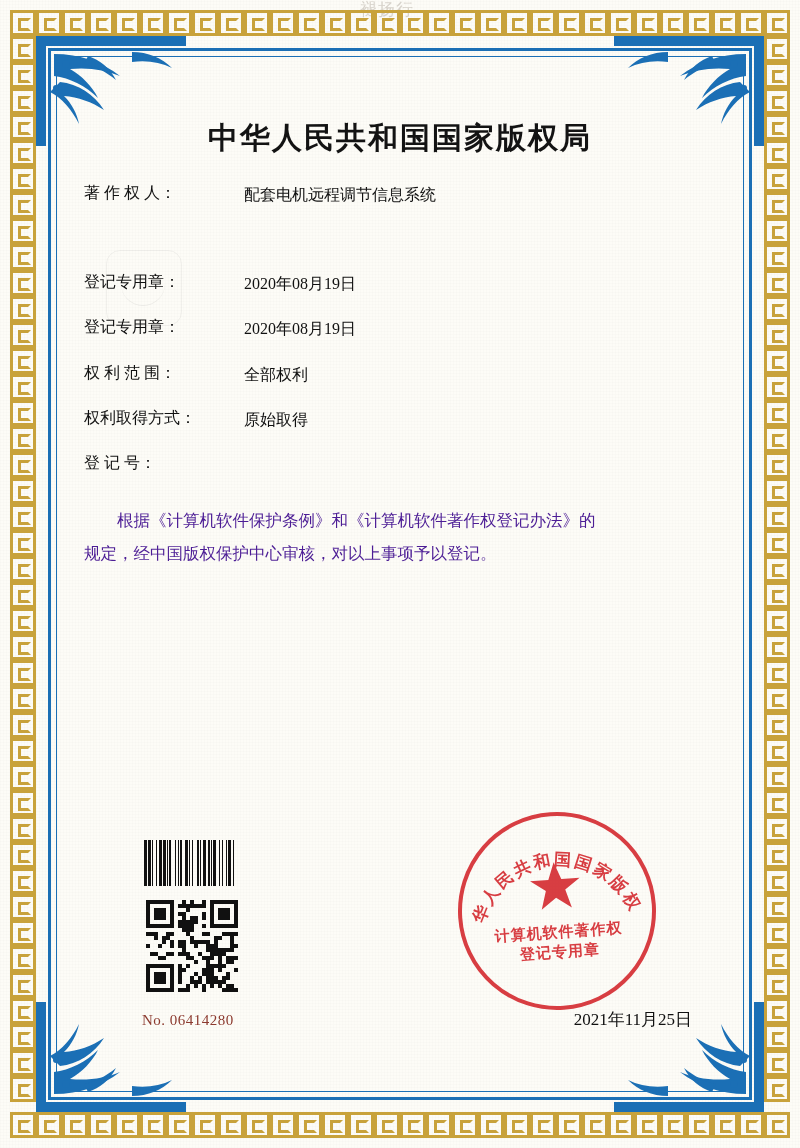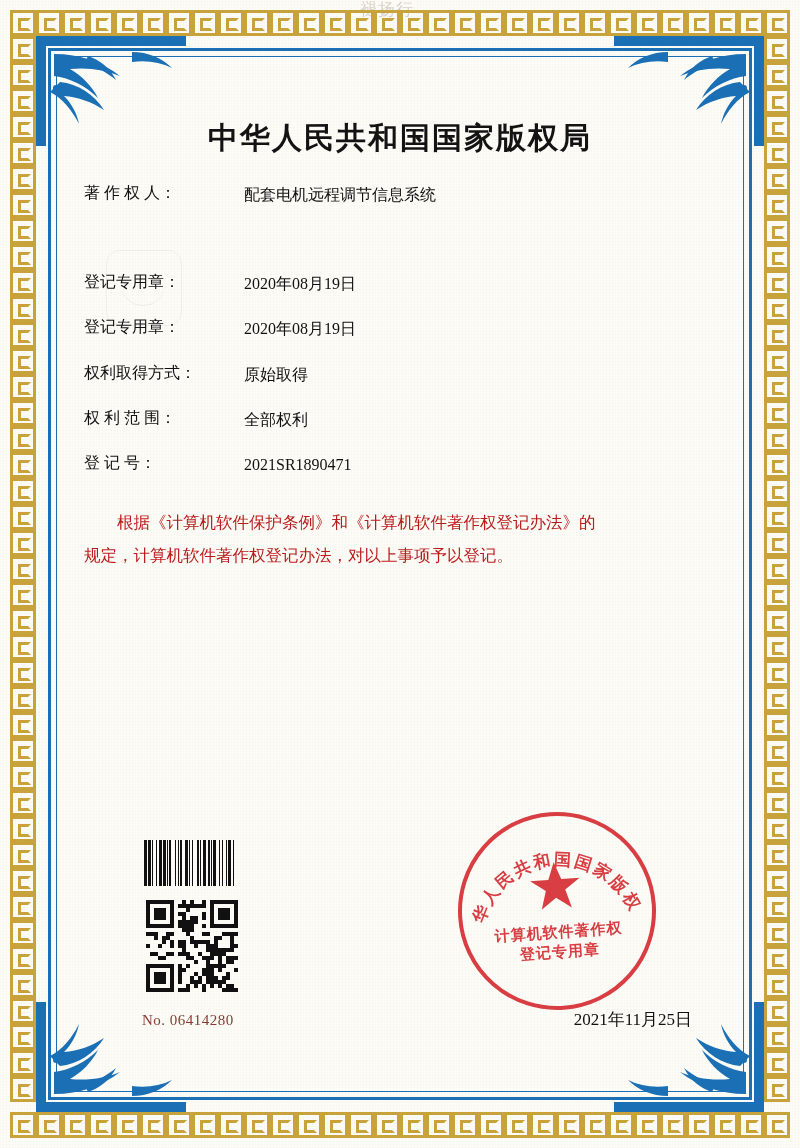--- a/index.html
+++ b/index.html
@@ -188,21 +188,21 @@
     flex: 1;
     line-height: 1.45;
     white-space: pre-line;
   }
 
   .gap-big { height: 24px; }
 
   .statement {
     margin-top: 30px;
     font-size: 16.5px;
-    color: #b91c1c;
+    color: #4c1d95;
     line-height: 2.0;
   }
   .statement .line1 { text-indent: 2em; }
   .statement .line2 { }
 
   
   .barcode {
     position: absolute;
     left: 60px;
     top: 740px;
@@ -512,36 +512,35 @@
 
       <div class="field" style="margin-top:20px">
         <div class="flabel">登记专用章：</div>
         <div class="fvalue">2020年08月19日</div>
       </div>
       <div class="field" style="margin-top:20px">
         <div class="flabel">登记专用章：</div>
         <div class="fvalue">2020年08月19日</div>
       </div>
       <div class="field" style="margin-top:20px">
+        <div class="flabel">权 利 范 围：</div>
+        <div class="fvalue">全部权利</div>
+      </div>
+      <div class="field" style="margin-top:20px">
         <div class="flabel">权利取得方式：</div>
         <div class="fvalue">原始取得</div>
       </div>
       <div class="field" style="margin-top:20px">
-        <div class="flabel">权 利 范 围：</div>
-        <div class="fvalue">全部权利</div>
-      </div>
-      <div class="field" style="margin-top:20px">
         <div class="flabel">登 记 号：</div>
-        <div class="fvalue">2021SR1890471</div>
       </div>
     </div>
 
     <div class="statement">
       <div class="line1">根据《计算机软件保护条例》和《计算机软件著作权登记办法》的</div>
-      <div class="line2">规定，计算机软件著作权登记办法，对以上事项予以登记。</div>
+      <div class="line2">规定，经中国版权保护中心审核，对以上事项予以登记。</div>
     </div>
 
     <div class="barcode" id="barcode">
         <i style="width: 3.3px; background: rgb(17, 17, 17);"></i>
         <i style="width: 1.1px; background: transparent;"></i>
         <i style="width: 2.2px; background: rgb(17, 17, 17);"></i>
         <i style="width: 1.1px; background: transparent;"></i>
         <i style="width: 1.1px; background: rgb(17, 17, 17);"></i>
         <i style="width: 3.3px; background: transparent;"></i>
         <i style="width: 1.1px; background: rgb(17, 17, 17);"></i>

